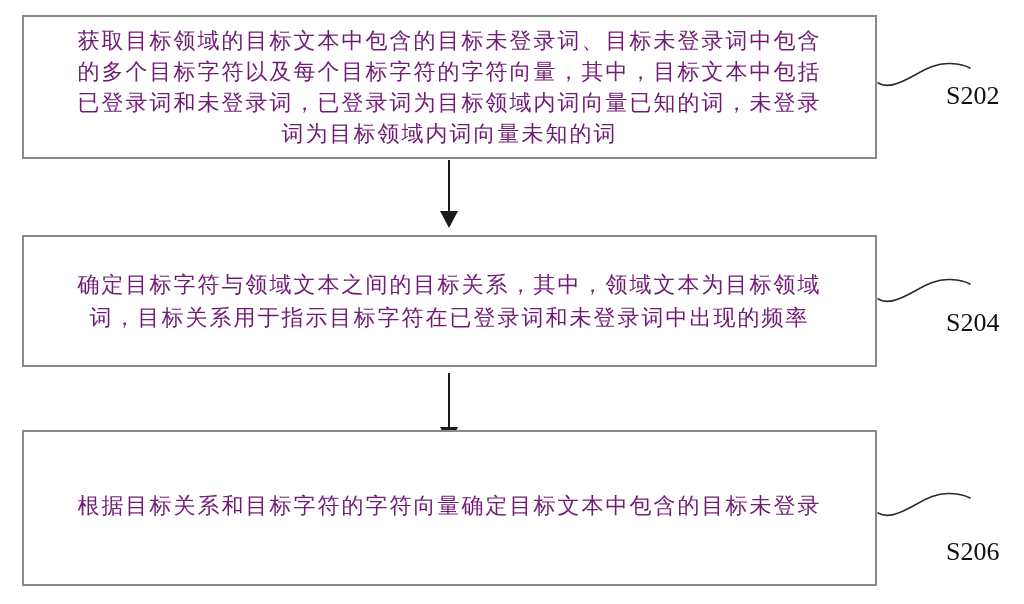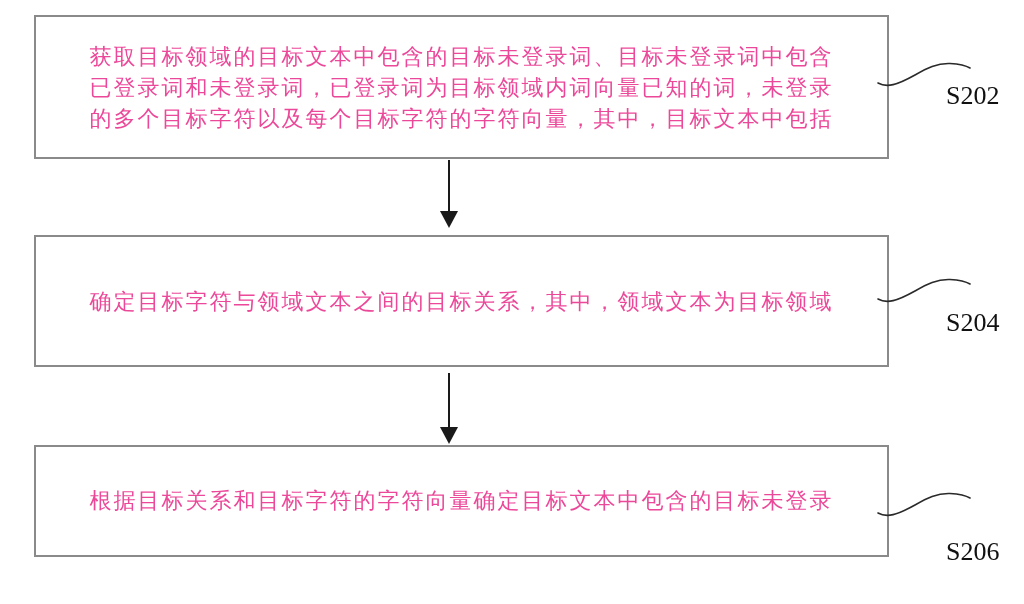--- a/index.html
+++ b/index.html
@@ -20,28 +20,27 @@
     left: 22px;
     width: 855px;
     box-sizing: border-box;
     border: 2px solid #8a8a8a;
     background: #ffffff;
     display: flex;
     flex-direction: column;
     justify-content: center;
     align-items: center;
     text-align: center;
-    color: #ec4899;
+    color: #701a75;
     font-size: 22px;
     letter-spacing: 2px;
-    margin-left: 12px;
   }
   #box-1 { top: 15px;  height: 144px; line-height: 31px; }
   #box-2 { top: 235px; height: 132px; line-height: 33px; }
-  #box-3 { top: 445px; height: 112px; line-height: 36px; }
+  #box-3 { top: 430px; height: 156px; line-height: 36px; font-family: Liberation Mono, monospace; }
   .flow-arrow {
     position: absolute;
     width: 18px;
     display: flex;
     flex-direction: column;
     align-items: center;
   }
   .flow-arrow .shaft {
     width: 2px;
     background: #1a1a1a;
@@ -80,31 +79,33 @@
   #label-2 { top: 308px; }
   #label-3 { top: 537px; }
 </style>
 </head>
 <body>
 
 <div class="figure-canvas">
 
   <div class="step-box" id="box-1">
     <div class="text-line">获取目标领域的目标文本中包含的目标未登录词、目标未登录词中包含</div>
+    <div class="text-line">的多个目标字符以及每个目标字符的字符向量，其中，目标文本中包括</div>
     <div class="text-line">已登录词和未登录词，已登录词为目标领域内词向量已知的词，未登录</div>
-    <div class="text-line">的多个目标字符以及每个目标字符的字符向量，其中，目标文本中包括</div>
+    <div class="text-line">词为目标领域内词向量未知的词</div>
   </div>
 
   <div class="flow-arrow" id="arrow-1">
     <div class="shaft"></div>
     <div class="head"></div>
   </div>
 
   <div class="step-box" id="box-2">
     <div class="text-line">确定目标字符与领域文本之间的目标关系，其中，领域文本为目标领域</div>
+    <div class="text-line">词，目标关系用于指示目标字符在已登录词和未登录词中出现的频率</div>
   </div>
 
   <div class="flow-arrow" id="arrow-2">
     <div class="shaft"></div>
     <div class="head"></div>
   </div>
 
   <div class="step-box" id="box-3">
     <div class="text-line">根据目标关系和目标字符的字符向量确定目标文本中包含的目标未登录</div>
   </div>

